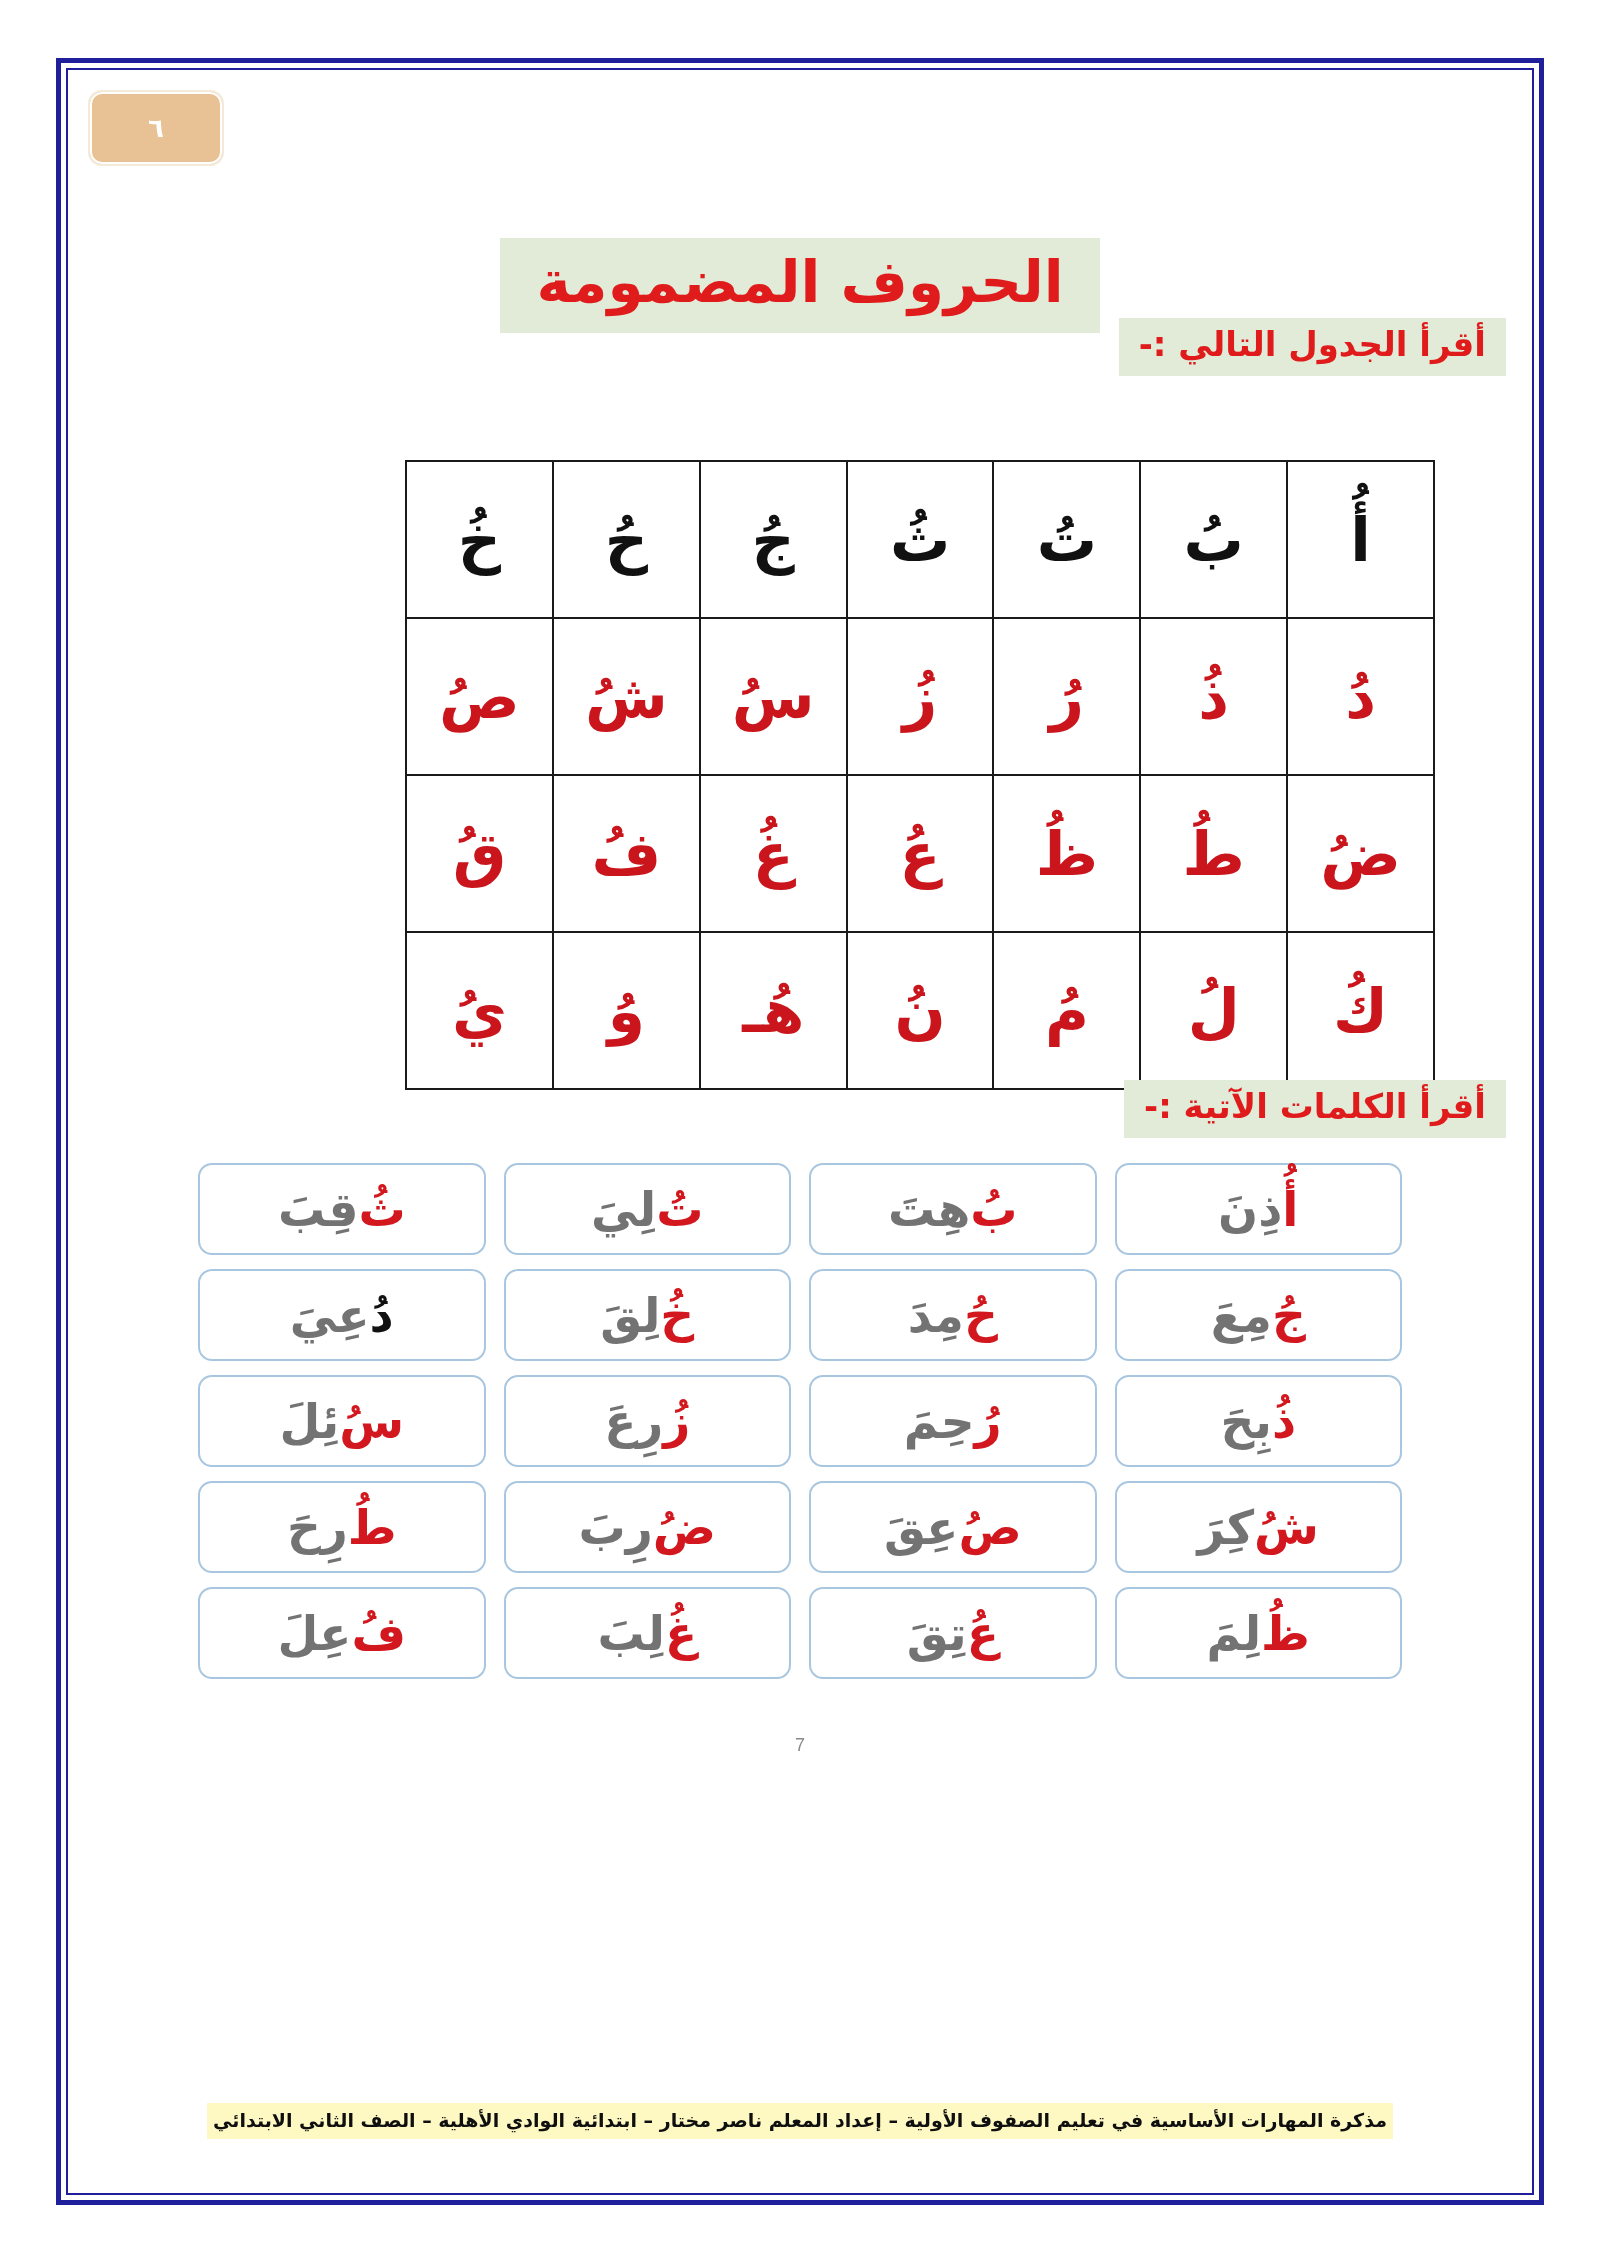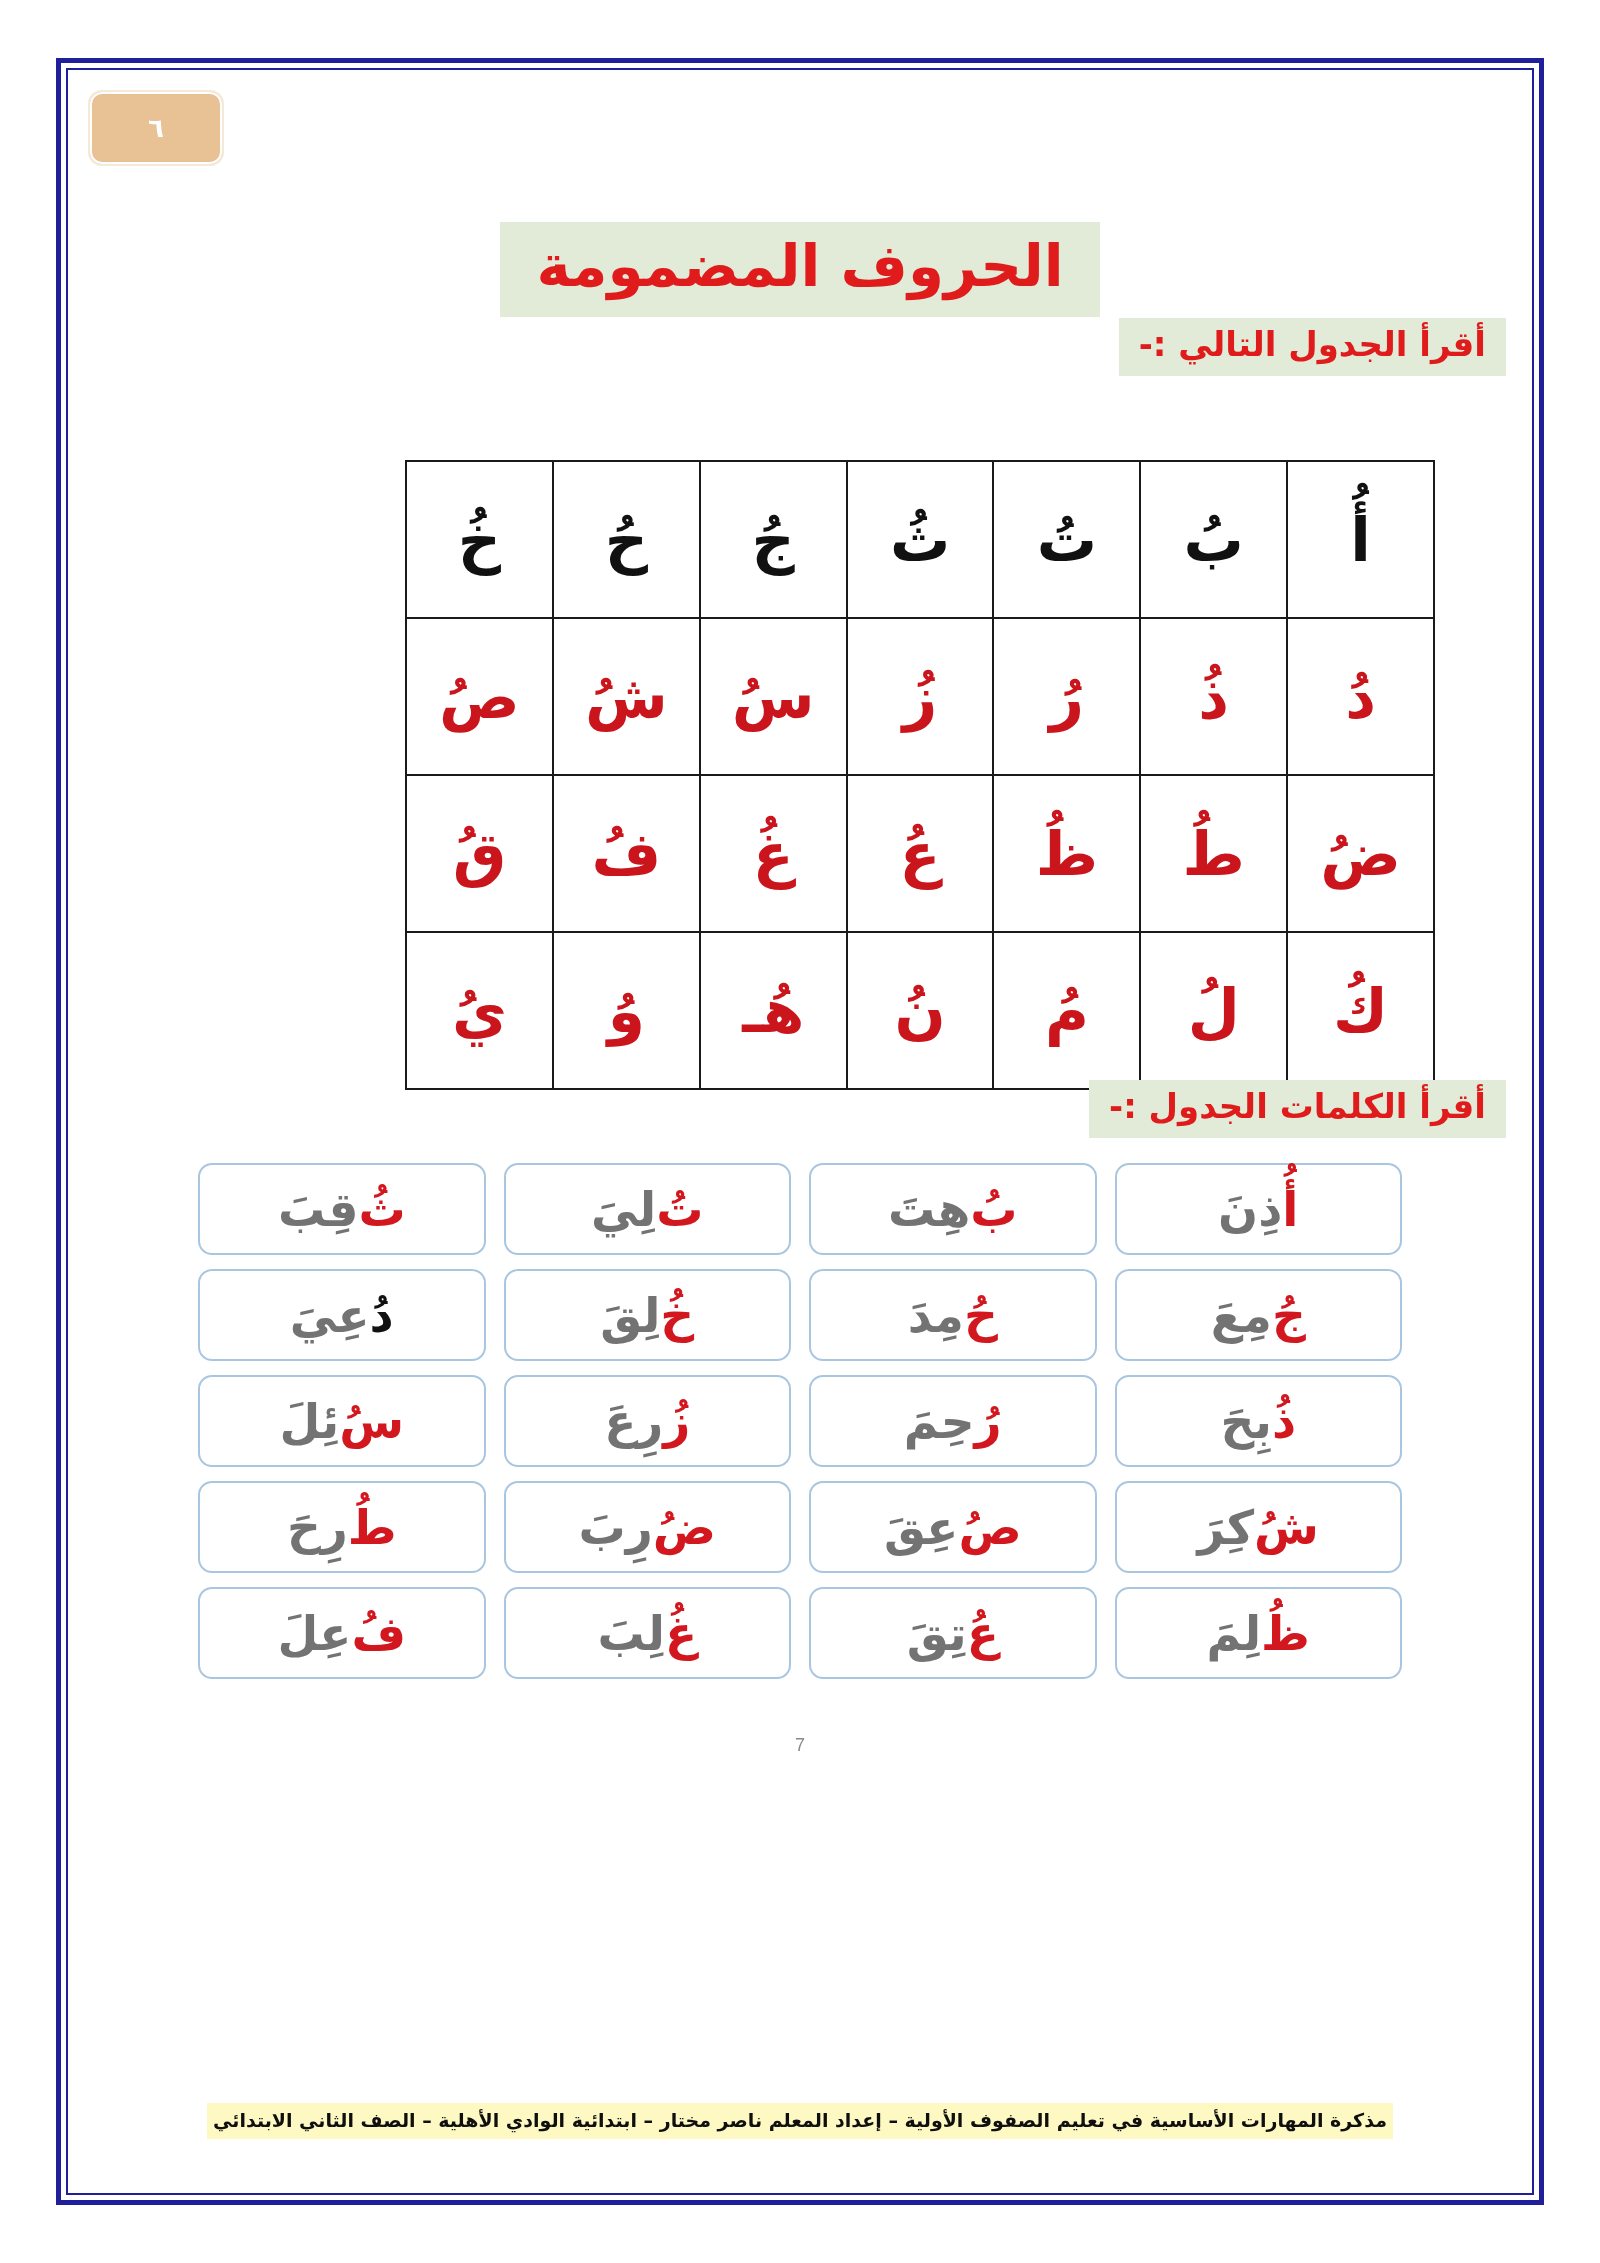--- a/index.html
+++ b/index.html
@@ -73,20 +73,21 @@
   }
   .title-banner {
     display: inline-block;
     background: #e2ebd8;
     color: #e01b1b;
     font-size: 58px;
     font-weight: bold;
     line-height: 1.25;
     padding: 8px 36px 14px 36px;
     font-family: "DejaVu Sans", "Liberation Sans", sans-serif;
+    margin-top: 16px;
   }
 
   
   .instr {
     position: absolute;
     background: #e2ebd8;
     color: #e01b1b;
     font-size: 34px;
     font-weight: bold;
     padding: 6px 20px 12px 20px;
@@ -230,21 +231,21 @@
           <td class="cell-red">لُ</td>
           <td class="cell-red">مُ</td>
           <td class="cell-red">نُ</td>
           <td class="cell-red">هُـ</td>
           <td class="cell-red">وُ</td>
           <td class="cell-red">يُ</td>
         </tr>
       </tbody>
   </table>
 
-  <div class="instr instr-2">أقرأ الكلمات الجدول  :-</div>
+  <div class="instr instr-2">أقرأ الكلمات الآتية  :-</div>
 
   <div class="cards-grid">
       <div class="word-card">
         <span class="lead">أُ</span>
         <span class="rest">ذِنَ</span>
       </div>
       <div class="word-card">
         <span class="lead">بُ</span>
         <span class="rest">هِتَ</span>
       </div>

